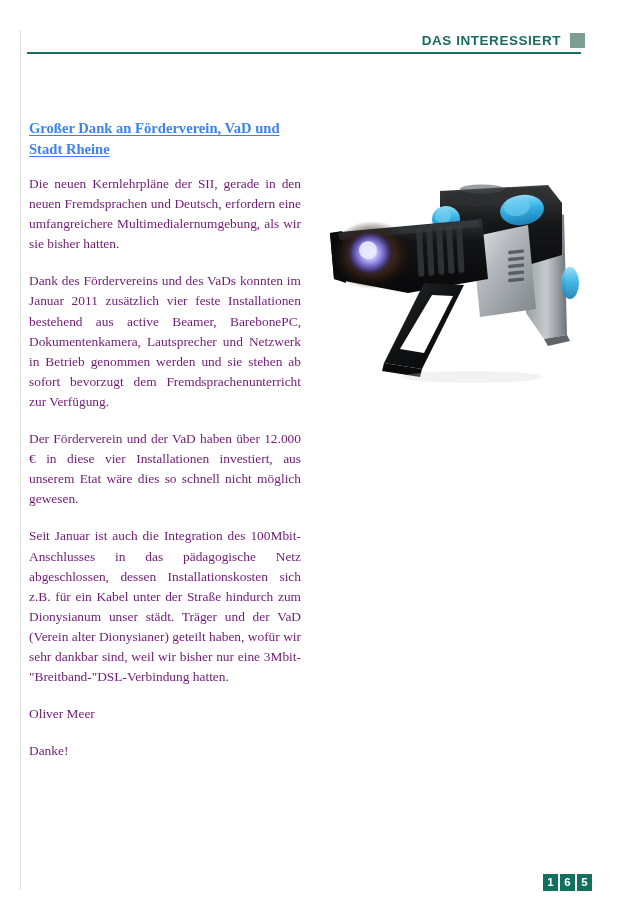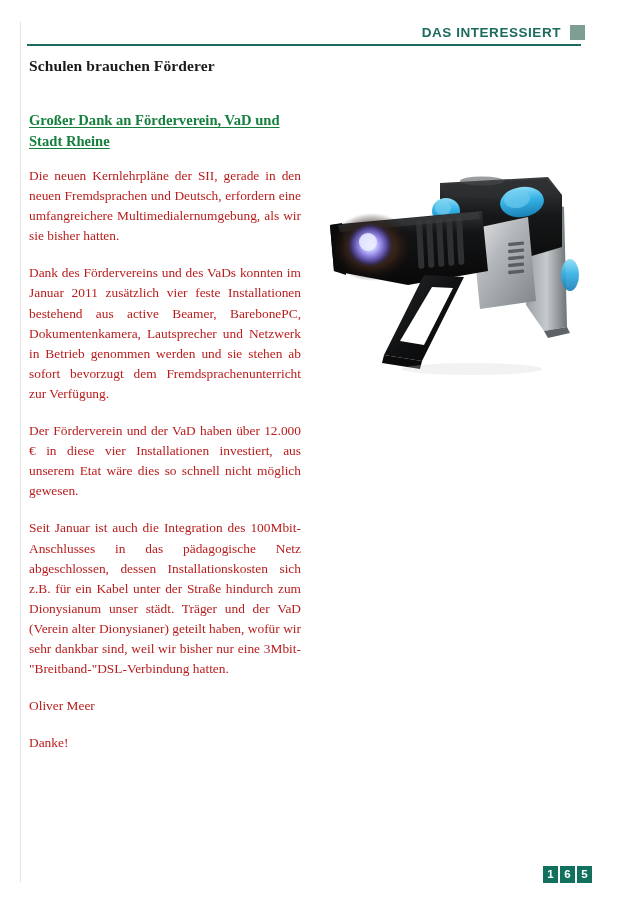--- a/index.html
+++ b/index.html
@@ -14,20 +14,21 @@
     overflow: hidden;
     font-family: "Liberation Serif", "DejaVu Serif", serif;
     -webkit-font-smoothing: antialiased;
   }
 
   
   .page {
     position: absolute;
     inset: 0;
     background: #ffffff;
+    margin-top: 8px;
   }
   .left-rule {
     position: absolute;
     left: 20px;
     top: 22px;
     width: 1px;
     height: 860px;
     background: #e3e3e3;
   }
 
@@ -79,41 +80,41 @@
     letter-spacing: 0.1px;
   }
 
   .subtitle {
     position: absolute;
     left: 29px;
     top: 110px;
     width: 275px;
     font-size: 14.6px;
     font-weight: bold;
-    color: #15803d;
+    color: #3b82f6;
     line-height: 21px;
   }
   .subtitle span {
     text-decoration: underline;
     text-underline-offset: 2px;
     text-decoration-thickness: 1.3px;
   }
 
   
   .body-col {
     position: absolute;
     left: 29px;
     top: 166px;
     width: 272px;
   }
   .body-col p {
     margin: 0 0 17px 0;
     font-size: 13.4px;
     line-height: 20.1px;
-    color: #b91c1c;
+    color: #701a75;
     text-align: justify;
     text-justify: inter-word;
     hyphens: none;
   }
   .body-col p.plain {
     text-align: left;
   }
   .body-col p:last-child { margin-bottom: 0; }
 
   
@@ -154,21 +155,20 @@
 <div class="page">
 
   <div class="left-rule"></div>
 
   <div class="header">
     <div class="header-title">DAS INTERESSIERT</div>
     <div class="header-square"></div>
     <div class="header-rule"></div>
   </div>
 
-  <div class="article-title">Schulen brauchen Förderer</div>
 
   <div class="subtitle">
     <span>Großer Dank an Förderverein, VaD und</span><br>
     <span>Stadt Rheine</span>
   </div>
 
   <div class="body-col">
     <p>Die neuen Kernlehrpläne der SII, gerade in den neuen Fremdsprachen und Deutsch, erfordern eine umfangreichere Multimedialernumgebung, als wir sie bisher hatten.</p>
     <p>Dank des Fördervereins und des VaDs konnten im Januar 2011 zusätzlich vier feste Installationen bestehend aus active Beamer, BarebonePC, Dokumentenkamera, Lautsprecher und Netzwerk in Betrieb genommen werden und sie stehen ab sofort bevorzugt dem Fremdsprachenunterricht zur Verfügung.</p>
     <p>Der Förderverein und der VaD haben über 12.000 € in diese vier Installationen investiert, aus unserem Etat wäre dies so schnell nicht möglich gewesen.</p>

